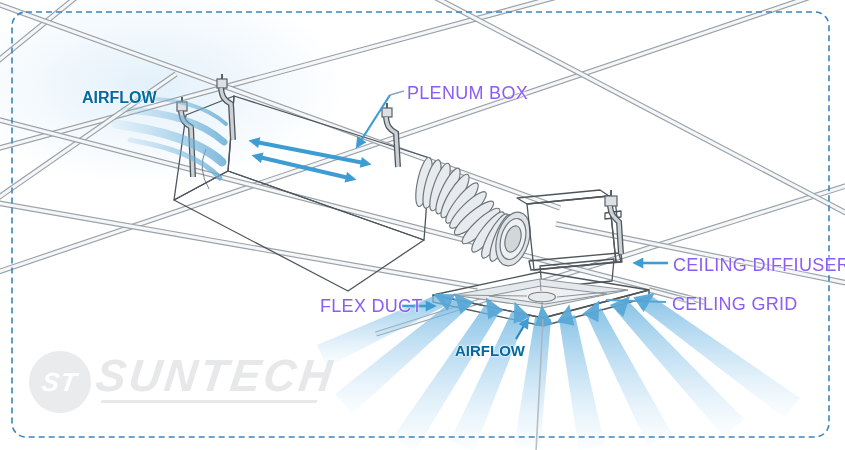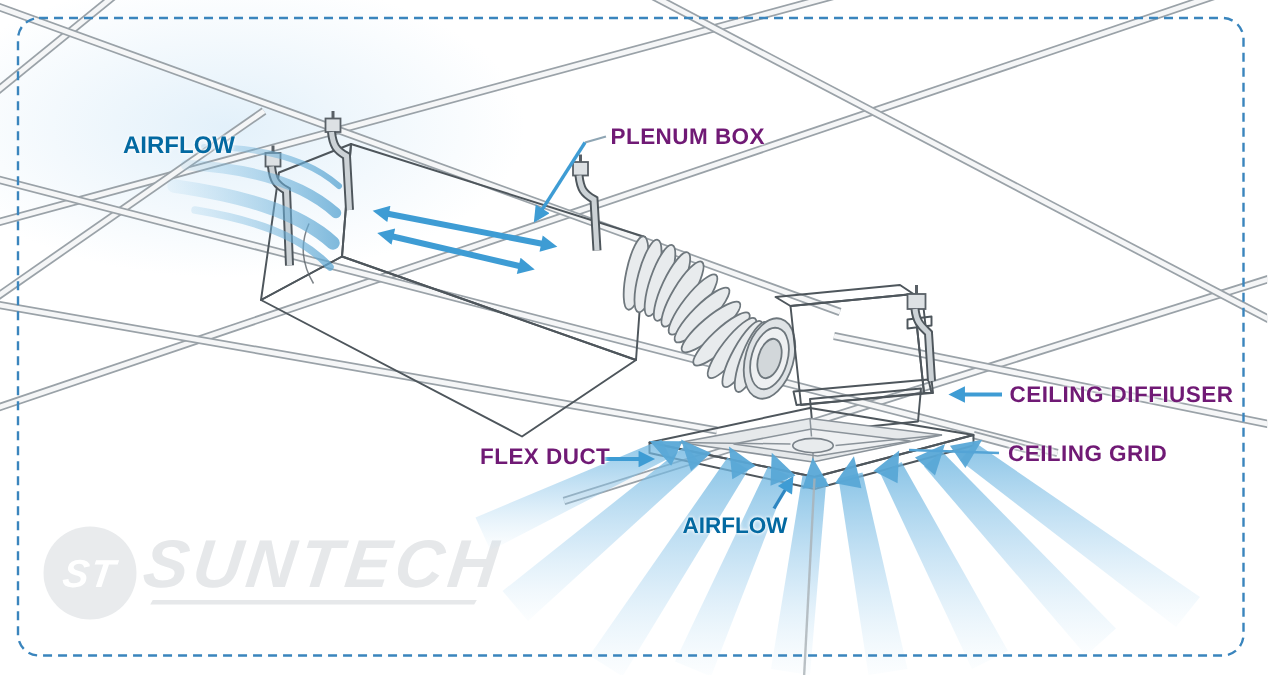--- a/index.html
+++ b/index.html
@@ -4,21 +4,21 @@
 <style>
   html,body{margin:0;padding:0;background:#fff;}
   .stage{
     position:relative;width:845px;height:450px;overflow:hidden;background:#ffffff;
     font-family:"Liberation Sans", sans-serif;
   }
   .art{position:absolute;left:0;top:0;z-index:2;}
   .lbl{position:absolute;z-index:3;white-space:nowrap;
        font-family:"Liberation Sans", sans-serif;
        text-shadow:0 0 3px #fff,0 0 2px #fff;}
-  .lbl-dark{color:#701a75;font-size:15px;font-weight:700;letter-spacing:.3px;}
+  .lbl-dark{color:#8b5cf6;font-size:18px;font-weight:400;letter-spacing:.3px;}
   .lbl-blue{color:#0369a1;font-weight:700;}
   .go{stroke:#9aa2a8;stroke-width:5.5;fill:none;}
   .gi{stroke:#f5f6f7;stroke-width:3.2;fill:none;}
   .edge{stroke:#4e565c;stroke-width:1.3;fill:none;stroke-linejoin:round;}
   .wm{position:absolute;z-index:1;}
   .wm-circle{left:29px;top:351px;width:62px;height:62px;border-radius:50%;
      background:#e9ebed;display:flex;align-items:center;justify-content:center;}
   .wm-st{font-style:italic;font-weight:bold;font-size:26px;color:#ffffff;
      transform:skewX(-8deg);letter-spacing:1px;}
   .wm-name{left:96px;top:350px;font-size:45px;font-weight:bold;font-style:italic;

